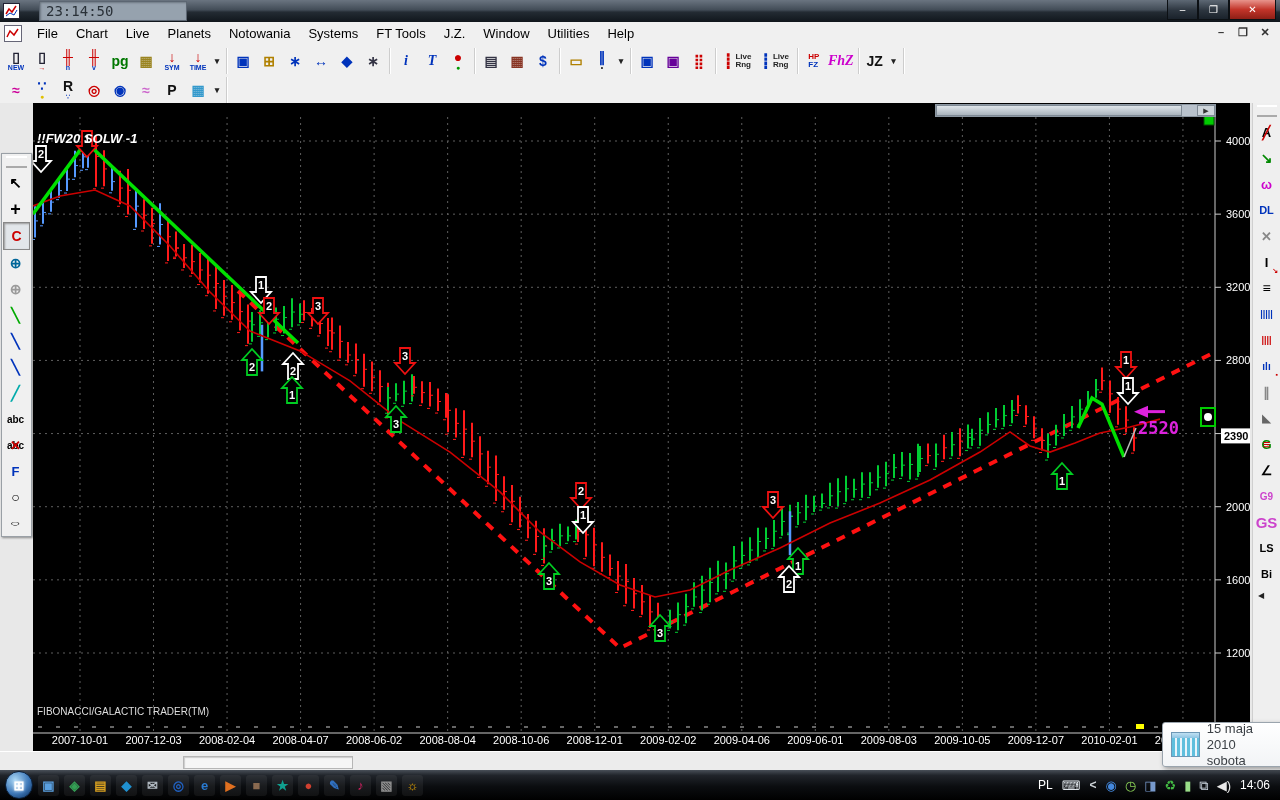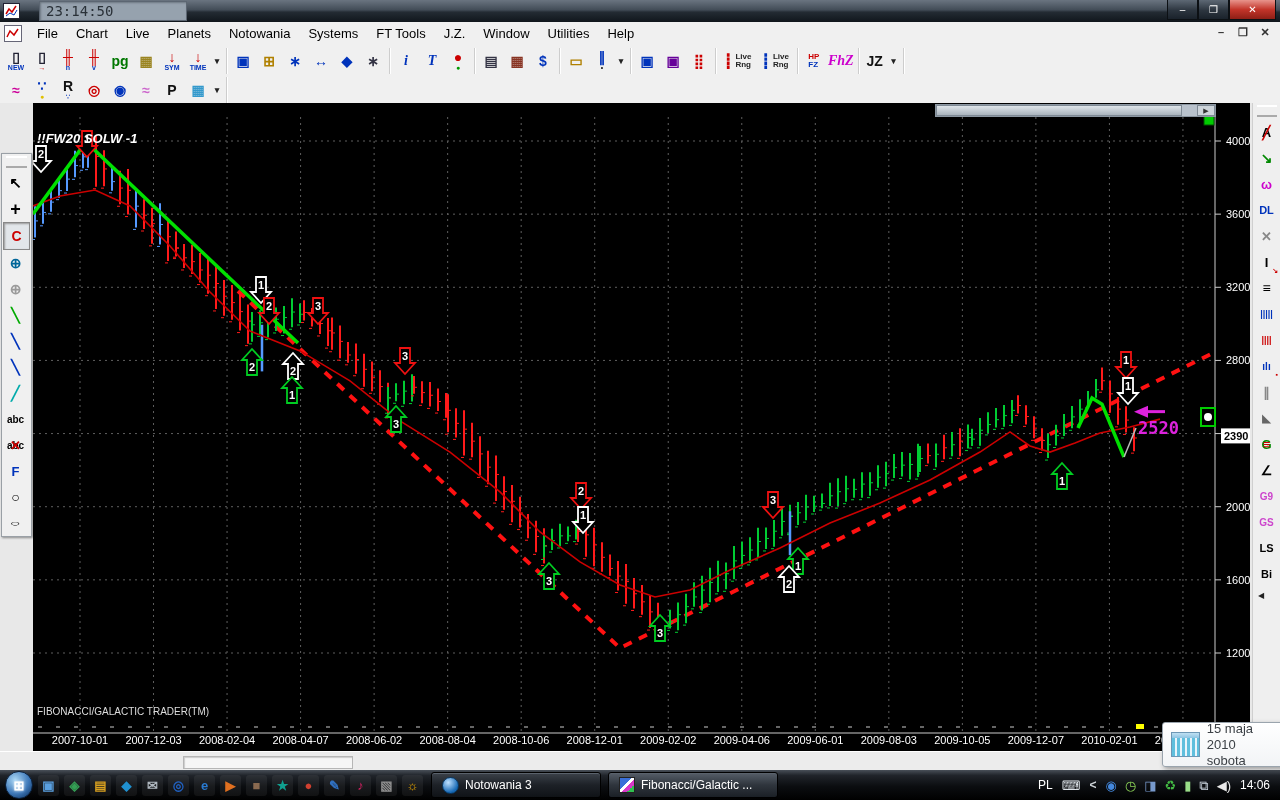--- a/index.html
+++ b/index.html
@@ -1076,21 +1076,21 @@
             <span style="color: rgb(0, 136, 0); font-size: 13px;">G</span>
             <span class="pal-overlay" style="color: rgb(204, 0, 0);">≡</span>
           </div>
           <div class="pal-item">
             <span style="color: rgb(0, 0, 0); font-size: 13px;">∠</span>
           </div>
           <div class="pal-item">
             <span style="color: rgb(204, 68, 204); font-size: 10px;">G9</span>
           </div>
           <div class="pal-item">
-            <span style="color: rgb(204, 68, 204); font-size: 10px;">GS</span>
+            <span style="color: rgb(204, 68, 204); font-size: 15px;">GS</span>
           </div>
           <div class="pal-item">
             <span style="color: rgb(0, 0, 0); font-size: 11px;">LS</span>
           </div>
           <div class="pal-item">
             <span style="color: rgb(0, 0, 0); font-size: 11px;">Bi</span>
           </div>
         </div>
       <div id="rp-collapse">◀</div>
     </div>
@@ -1123,30 +1123,20 @@
         <div class="ql-icon" style="color: rgb(42, 122, 208);">e</div>
         <div class="ql-icon" style="color: rgb(224, 112, 32);">▶</div>
         <div class="ql-icon" style="color: rgb(138, 106, 80);">■</div>
         <div class="ql-icon" style="color: rgb(16, 160, 144);">★</div>
         <div class="ql-icon" style="color: rgb(208, 64, 48);">●</div>
         <div class="ql-icon" style="color: rgb(48, 112, 192);">✎</div>
         <div class="ql-icon" style="color: rgb(208, 32, 96);">♪</div>
         <div class="ql-icon" style="color: rgb(144, 144, 144);">▧</div>
         <div class="ql-icon" style="color: rgb(224, 160, 0);">☼</div>
       </div>
-    <div id="taskbuttons" style="display:flex;">
-        <div class="taskbtn">
-          <div class="task-ico1"></div>
-          <span>Notowania 3</span>
-        </div>
-        <div class="taskbtn active">
-          <div class="task-ico2"></div>
-          <span>Fibonacci/Galactic ...</span>
-        </div>
-      </div>
     <div id="tray">
       <span>PL</span>
       <span class="tray-glyph" style="color:#dde3e8;">⌨</span>
       <span style="font-weight:bold;color:#cfd4d9;">&lt;</span>
       <span id="tray-icons" style="display:flex;gap:8px;">
           <span class="tray-glyph" style="color: rgb(68, 136, 221);">◉</span>
           <span class="tray-glyph" style="color: rgb(136, 204, 85);">◷</span>
           <span class="tray-glyph" style="color: rgb(119, 153, 204);">◨</span>
           <span class="tray-glyph" style="color: rgb(68, 187, 68);">♻</span>
           <span class="tray-glyph" style="color: rgb(153, 221, 136);">▮</span>

